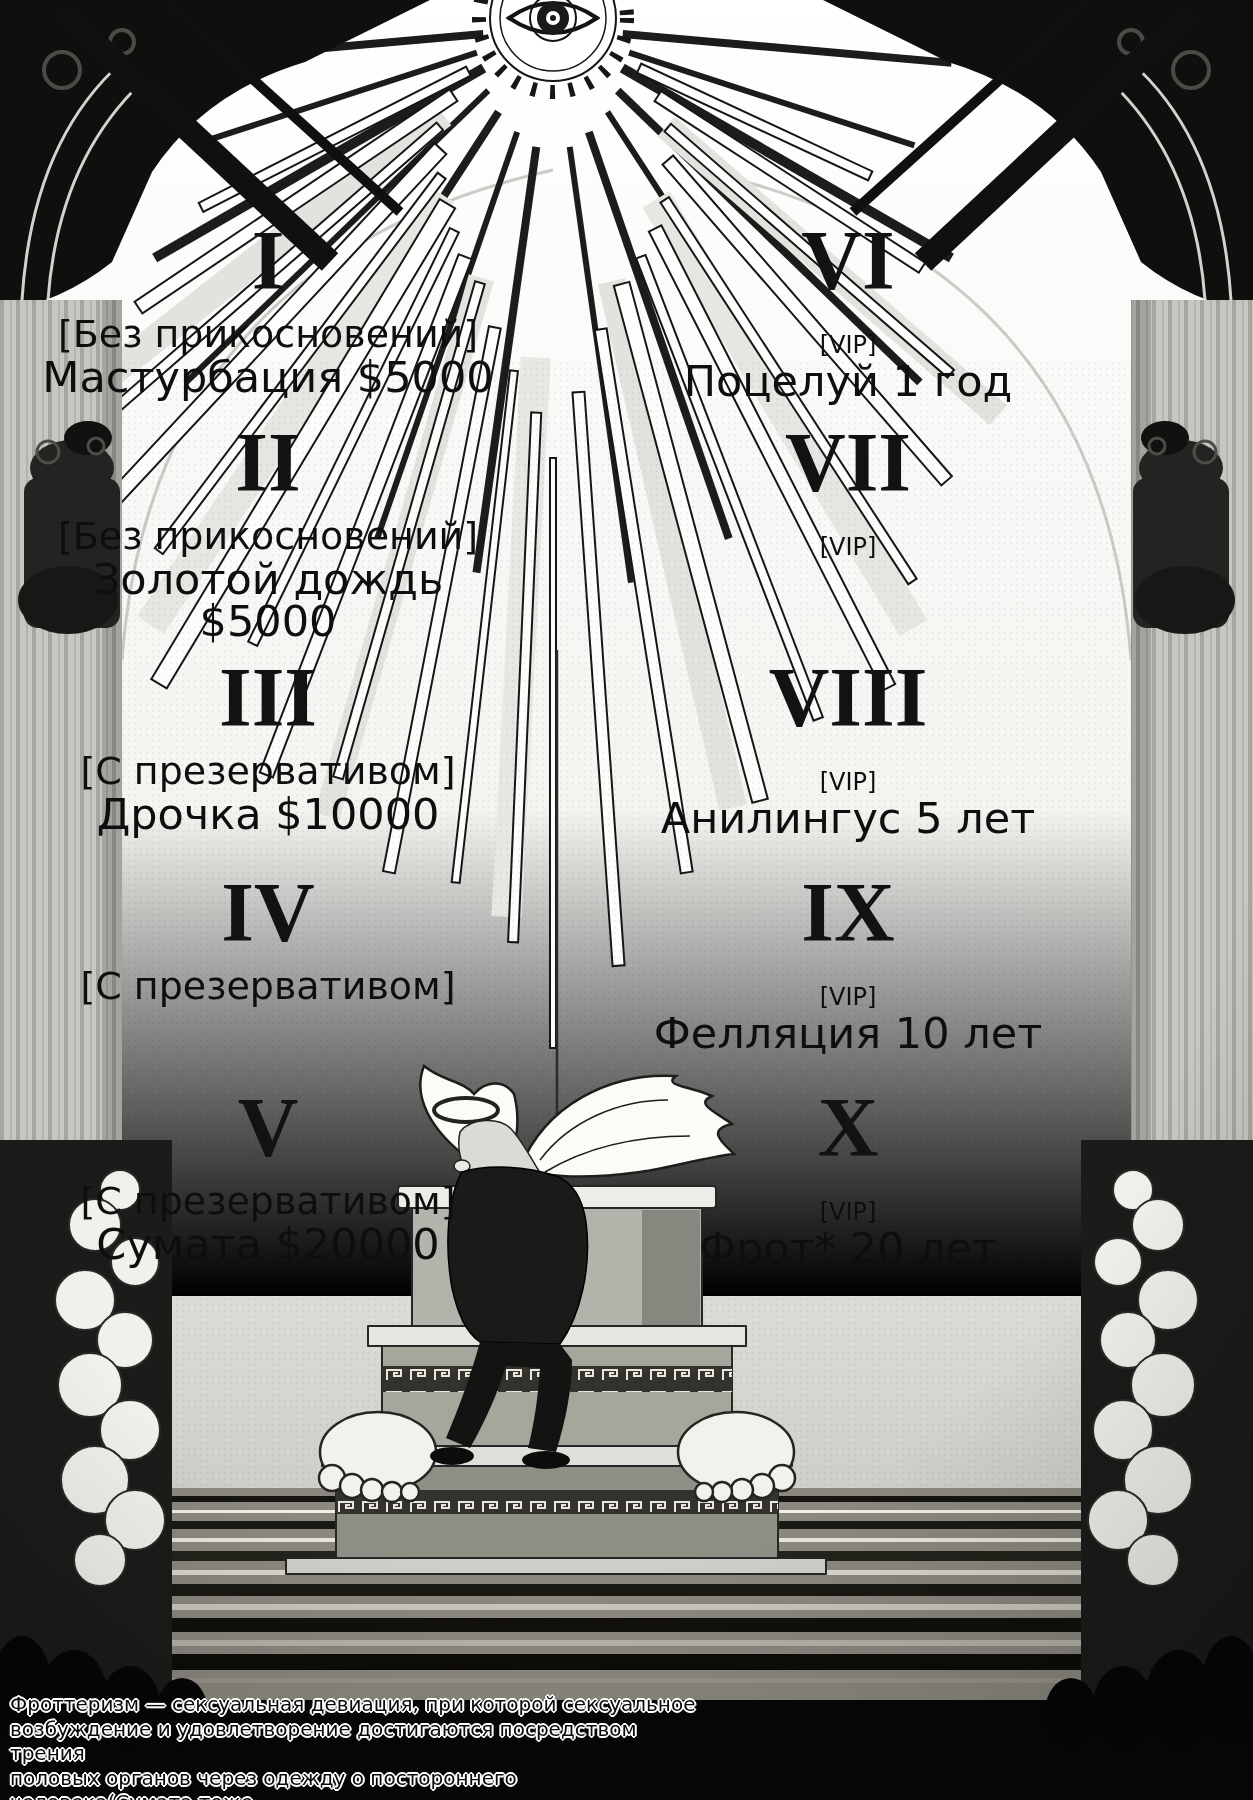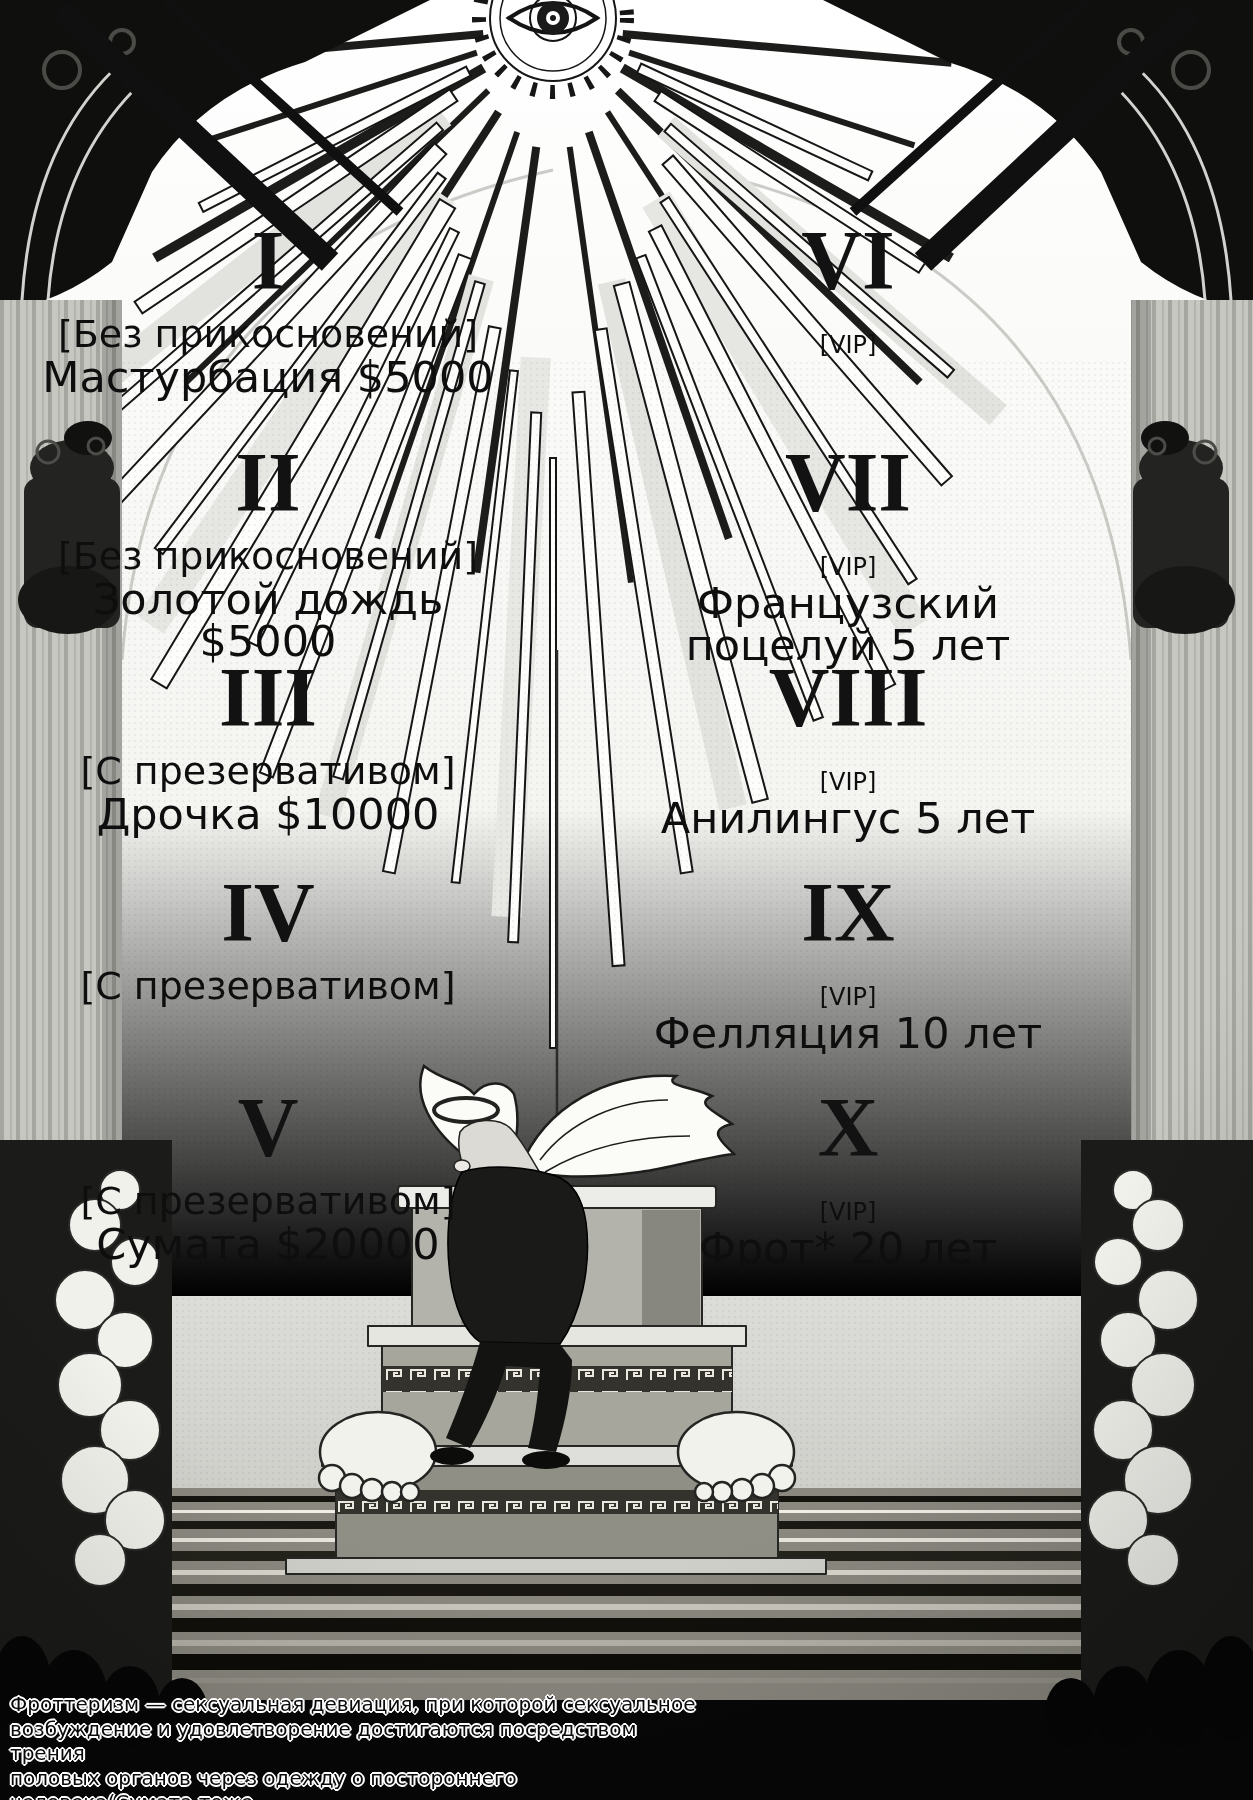--- a/index.html
+++ b/index.html
@@ -5,21 +5,21 @@
   html,body{margin:0;padding:0;background:#222;}
   .page{
     position:relative;width:1253px;height:1800px;overflow:hidden;
     background:#fff;font-family:"DejaVu Sans",sans-serif;color:#101010;
   }
   .art{position:absolute;inset:0;z-index:0;}
   .price-list{position:absolute;inset:0;z-index:2;}
   .item{position:absolute;text-align:center;color:#0e0e0e;}
   .col-l{left:38px;width:460px;}
   .col-r{left:618px;width:460px;}
-  .r1{top:222px}.r2{top:444px}.r3{top:659px}.r4{top:874px}.r5{top:1089px}
+  .r1{top:222px}.r2{top:424px}.r3{top:659px}.r4{top:874px}.r5{top:1089px}
   .numeral{
     font-family:"Liberation Serif","DejaVu Serif",serif;
     font-weight:700;font-size:84px;line-height:78px;color:#121212;
   }
   .condition{font-size:38px;line-height:40px;margin-top:14px;}
   .vip .condition{font-size:24px;line-height:26px;margin-top:32px;}
   .service{font-size:43px;line-height:42px;margin-top:2px;}
   .vip .service{margin-top:2px;}
   .item-7 .service{max-width:330px;margin-left:auto;margin-right:auto;}
   .footnote{
@@ -323,25 +323,25 @@
     </div>
     <div class="item col-l r5">
       <div class="numeral">V</div>
       <div class="condition">[С презервативом]</div>
       <div class="service">Сумата $20000</div>
     </div>
 
     <div class="item vip col-r r1">
       <div class="numeral">VI</div>
       <div class="condition">[VIP]</div>
+      <div class="service">Поцелуй 1 год</div>
     </div>
     <div class="item vip col-r r2 item-7">
       <div class="numeral">VII</div>
       <div class="condition">[VIP]</div>
-      <div class="service">Французский поцелуй 5 лет</div>
     </div>
     <div class="item vip col-r r3">
       <div class="numeral">VIII</div>
       <div class="condition">[VIP]</div>
       <div class="service">Анилингус 5 лет</div>
     </div>
     <div class="item vip col-r r4">
       <div class="numeral">IX</div>
       <div class="condition">[VIP]</div>
       <div class="service">Фелляция 10 лет</div>

